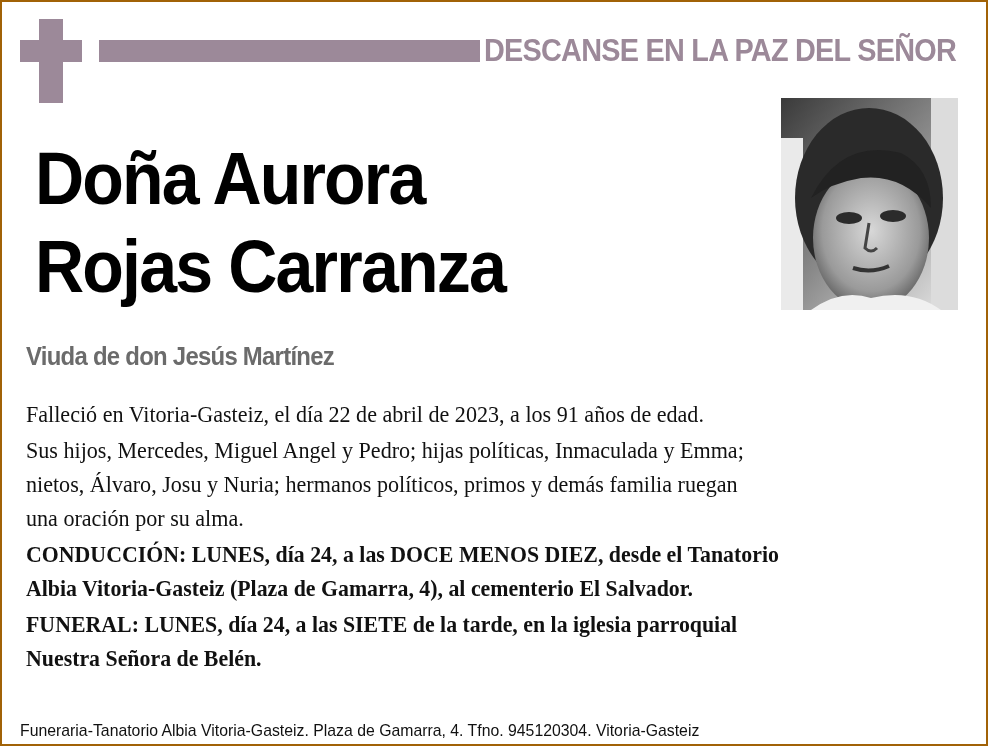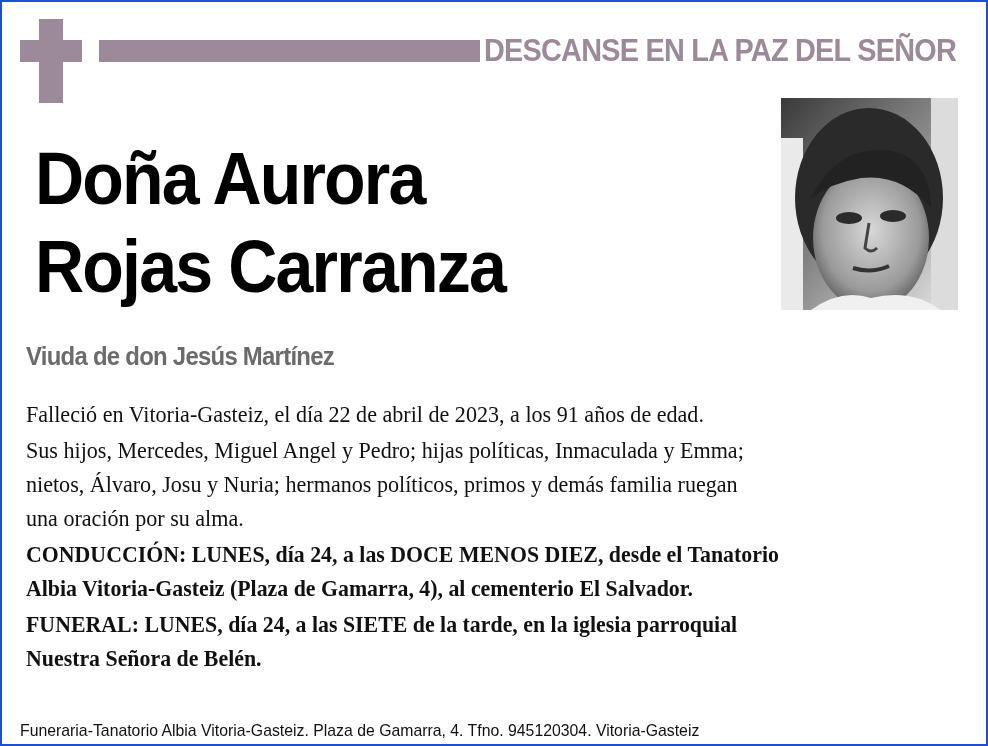--- a/index.html
+++ b/index.html
@@ -1,19 +1,19 @@
 <!DOCTYPE html>
 <html><head>
 <meta charset="utf-8">
 <style>
   html, body { margin:0; padding:0; background:#ffffff; }
   body { width:988px; height:746px; position:relative; overflow:hidden; }
   .frame {
     position:absolute; left:0; top:0; width:984px; height:742px;
-    border:2px solid #1d4ed8; background:#fff;
+    border:2px solid #a16207; background:#fff;
   }
   .cross-v { position:absolute; left:37px; top:17px; width:24px; height:84px; background:#9c8999; }
   .cross-h { position:absolute; left:18px; top:38px; width:62px; height:22px; background:#9c8999; }
   .bar { position:absolute; left:97px; top:38px; width:381px; height:22px; background:#9c8999; }
   .header-text {
     position:absolute; left:482px; top:30px; width:470px;
     font-family:"Liberation Sans", sans-serif; font-weight:bold;
     font-size:31px; color:#9c8999; letter-spacing:-0.8px; line-height:38px;
     white-space:nowrap; transform:scaleX(0.93); transform-origin:left center;
   }

